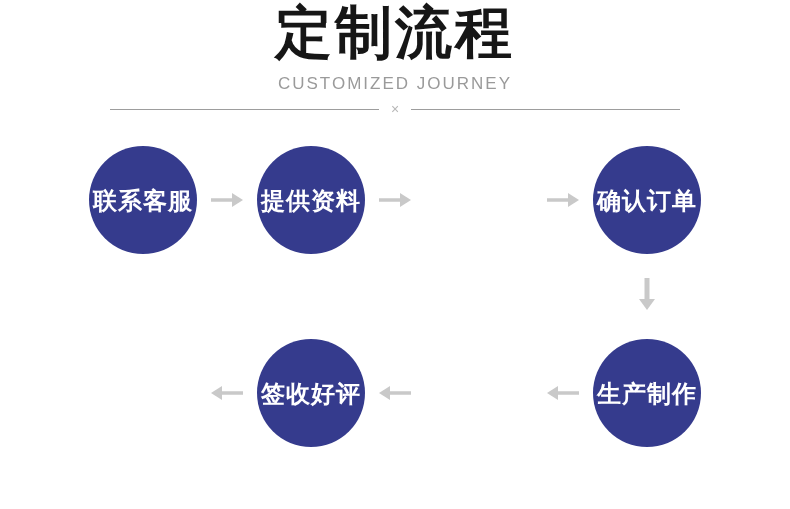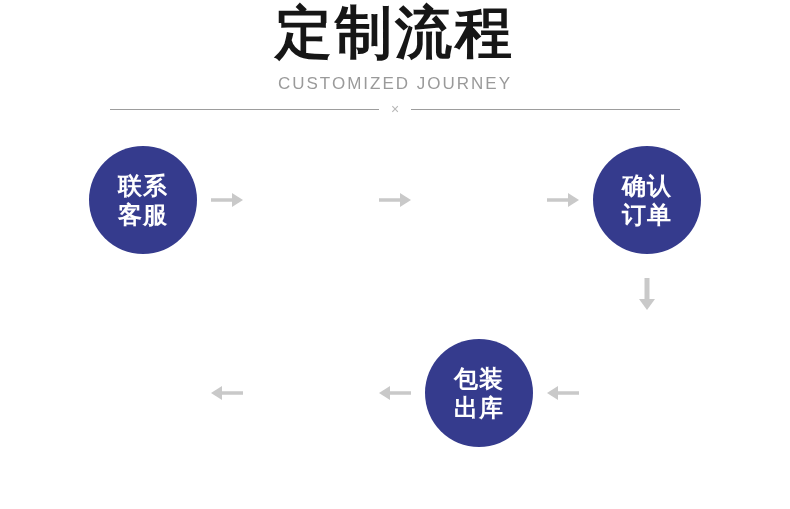--- a/index.html
+++ b/index.html
@@ -47,21 +47,20 @@
     color: #b7b7b7;
     line-height: 18px;
   }
   .circle {
     position: absolute;
     width: 108px; height: 108px;
     border-radius: 50%;
     background: #353b8d;
     color: #ffffff;
     display: flex;
-    flex-direction: column;
     align-items: center;
     justify-content: center;
     text-align: center;
     font-size: 24px;
     font-weight: bold;
     line-height: 29px;
     letter-spacing: 1px;
   }
   .row-top    { top: 146px; }
   .row-bottom { top: 339px; }
@@ -94,28 +93,36 @@
   <div class="divider">
     <span class="rule"></span>
     <span class="x-mark">×</span>
     <span class="rule"></span>
   </div>
 
   <div class="circle row-top col-1">
     <span>联系</span>
     <span>客服</span>
   </div>
+  <div class="circle row-top col-2">
+    <span>提供</span>
+    <span>资料</span>
+  </div>
   <div class="circle row-top col-4">
     <span>确认</span>
     <span>订单</span>
   </div>
 
-  <div class="circle row-bottom col-3">
-    <span>包装</span>
-    <span>出库</span>
+  <div class="circle row-bottom col-2">
+    <span>签收</span>
+    <span>好评</span>
+  </div>
+  <div class="circle row-bottom col-4">
+    <span>生产</span>
+    <span>制作</span>
   </div>
 
   <span class="arrow arrow-h arrow-top gap-1">
     <svg width="34" height="20" viewBox="0 0 34 20">
         <line x1="1" y1="10" x2="23" y2="10" stroke="#c9c9c9" stroke-width="3.5"></line>
         <polygon points="22,3 22,17 33,10" fill="#c9c9c9"></polygon>
       </svg>
   </span>
   <span class="arrow arrow-h arrow-top gap-2">
     <svg width="34" height="20" viewBox="0 0 34 20">

